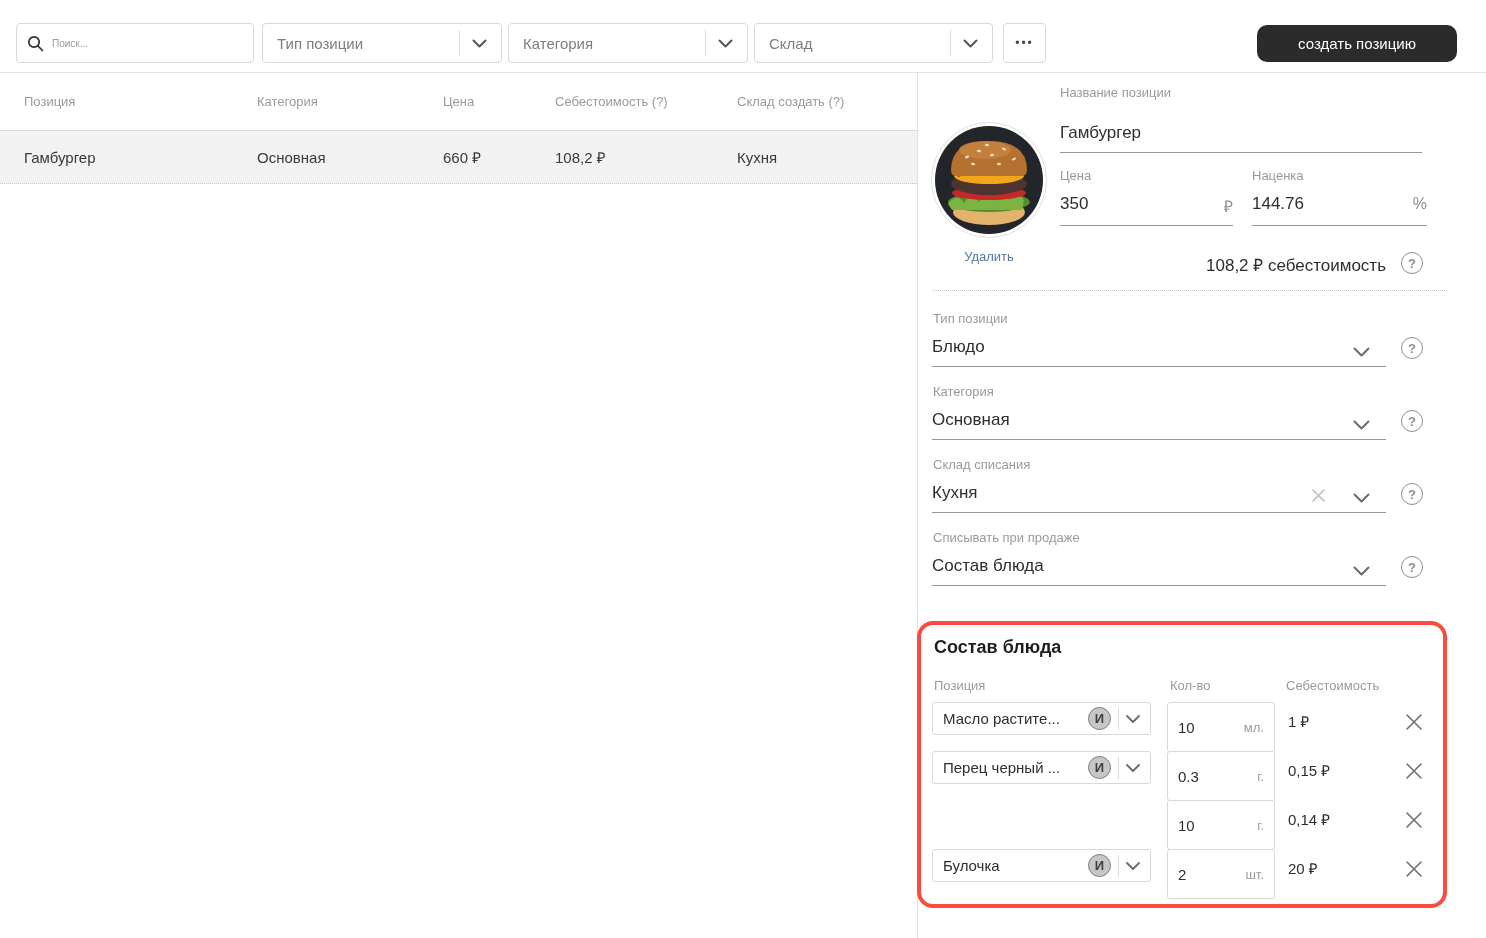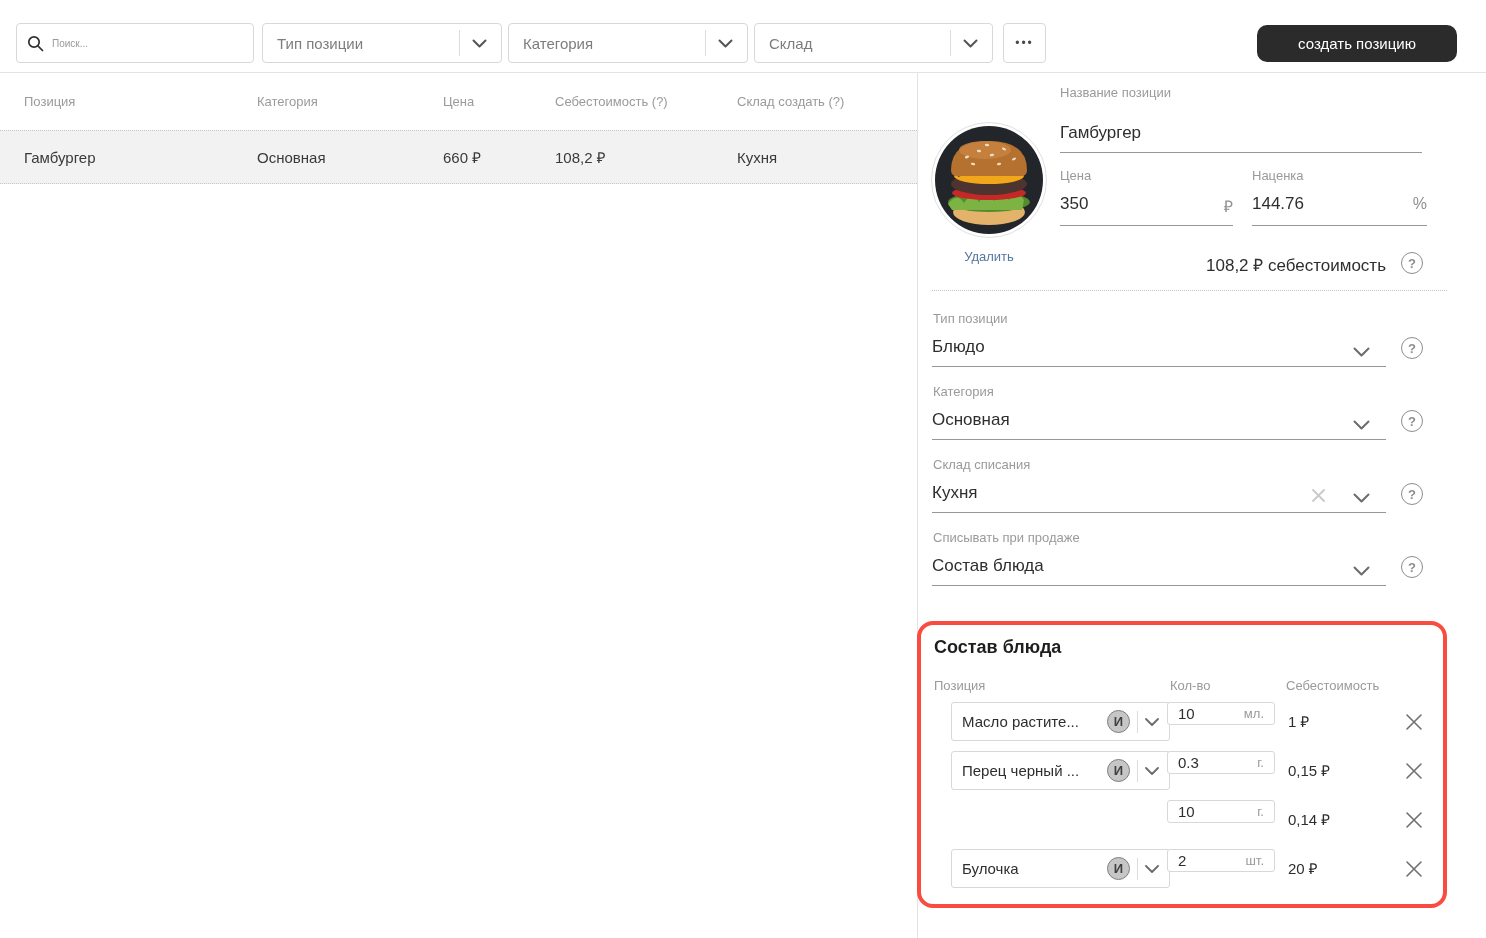--- a/index.html
+++ b/index.html
@@ -85,35 +85,35 @@
   .clear-x { position: absolute; cursor: pointer; line-height: 0; }
 
   
   .comp {
     position: absolute; left: 917px; top: 621px; width: 530px; height: 287px;
     border: 4px solid #f94b3f; border-radius: 16px; background: #fff; z-index: 2;
   }
   .comp-title { position: absolute; left: 13px; top: 12px; font-size: 18px; font-weight: bold; color: #1e1e1e; }
   .comp-col { position: absolute; font-size: 13px; color: #9a9a9a; top: 53px; }
   .sel-box {
-    position: absolute; left: 11px; width: 219px; height: 39px;
+    position: absolute; left: 11px; width: 219px; height: 33px;
     border: 1px solid #d8d8d8; border-radius: 3px; background: #fff;
-    display: flex; align-items: center; padding: 0 10px; gap: 7px; cursor: pointer; margin-left: 19px;
+    display: flex; align-items: center; padding: 0 10px; gap: 7px; cursor: pointer;
   }
   .sel-name { flex: 1; font-size: 15px; color: #2e2e2e; white-space: nowrap; overflow: hidden; }
   .badge {
     width: 23px; height: 23px; border-radius: 50%; flex: 0 0 23px;
     display: flex; align-items: center; justify-content: center;
     font-size: 13px; font-weight: bold;
     background: #c6c6c6; border: 1px solid #7f7f7f; color: #3f3f3f;
   }
   .badge[data-type="prepared"] { background: #d9ecd9; border-color: #7ba47b; color: #2f6b2f; }
   .sel-sep { width: 1px; height: 22px; background: #dcdcdc; }
   .qty-box {
-    position: absolute; left: 246px; width: 108px; height: 23px;
+    position: absolute; left: 246px; width: 108px; height: 50px;
     border: 1px solid #d8d8d8; border-radius: 3px; background: #fff;
     display: flex; align-items: center; padding: 0 10px;
   }
   .qty-box input {
     border: none; outline: none; width: 52px; font-size: 15px; color: #2e2e2e;
     font-family: "Liberation Sans", sans-serif; background: transparent;
   }
   .qty-unit { flex: 1; text-align: right; font-size: 13px; color: #9a9a9a; }
   .row-cost { position: absolute; left: 367px; font-size: 15px; color: #2e2e2e; line-height: 39px; white-space: nowrap; }
   .row-remove { position: absolute; left: 482px; width: 22px; height: 39px; display: flex; align-items: center; justify-content: center; cursor: pointer; }

